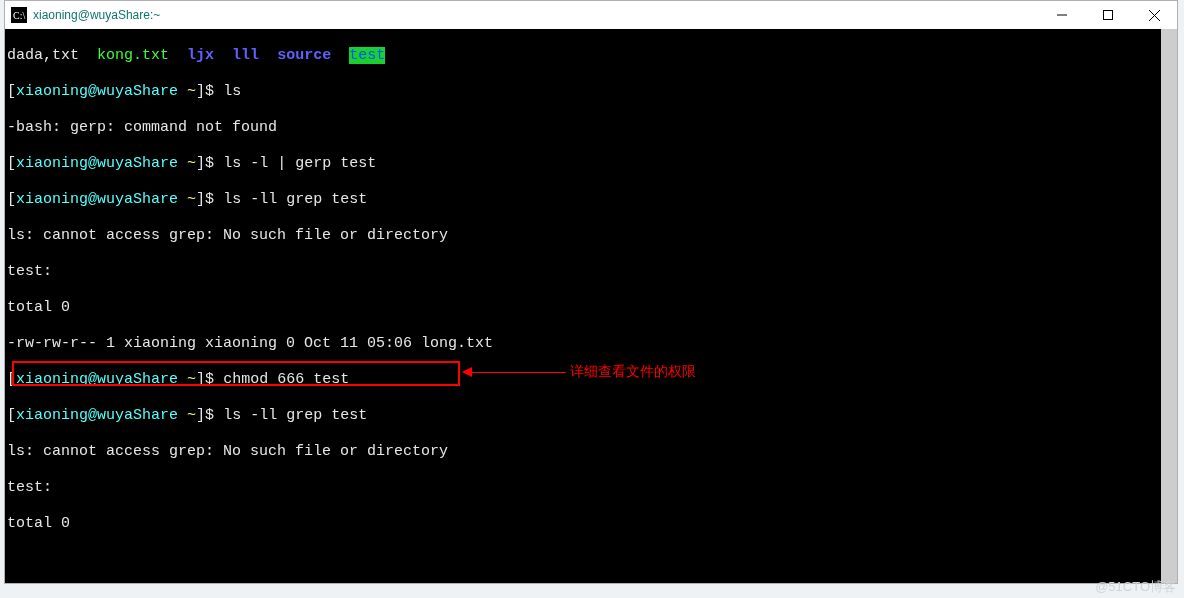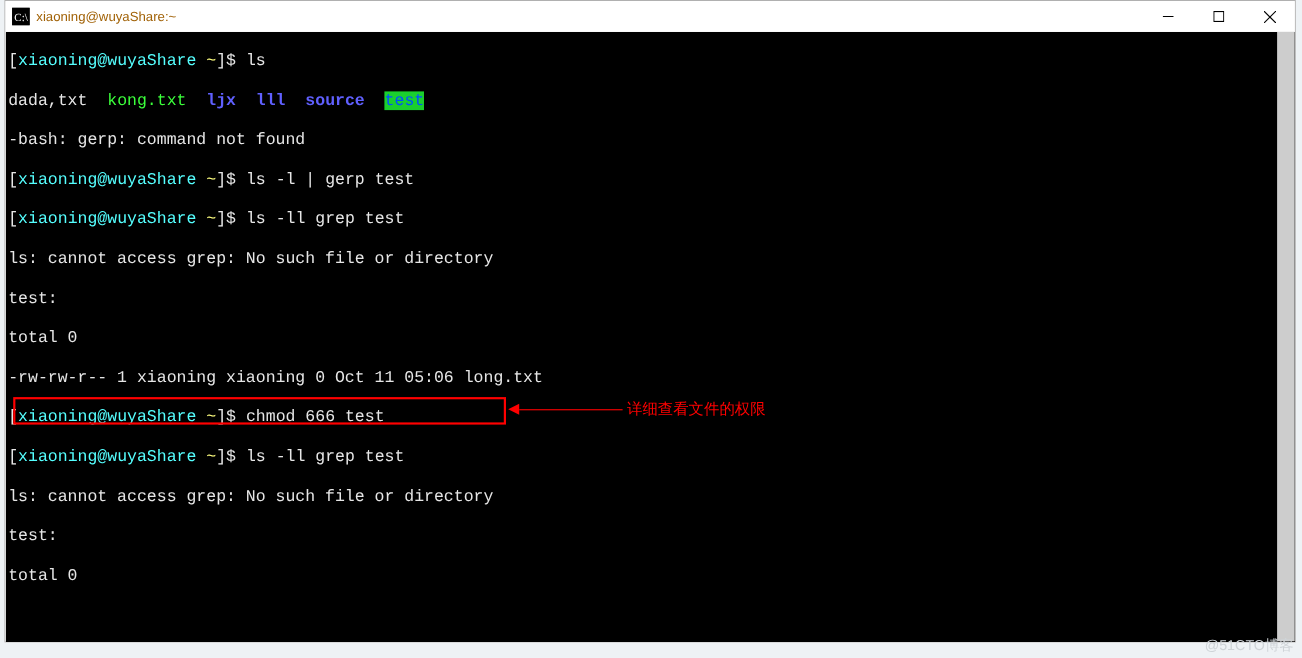--- a/index.html
+++ b/index.html
@@ -13,21 +13,21 @@
   .titlebar{
     height:28px;line-height:28px;background:#fff;border-bottom:1px solid #d0d0d0;
     display:flex;align-items:center;position:relative;
   }
   .titlebar .icon{
     width:16px;height:16px;margin:0 6px;background:#000;display:inline-block;
     position:relative;
   }
   .titlebar .icon svg{display:block;}
   .titlebar .title{
-    font-size:12px;color:#a16207;
+    font-size:12px;color:#0f766e;
     font-family:Tahoma,Segoe UI,Arial,sans-serif;
   }
   .winbtns{position:absolute;right:0;top:0;height:28px;display:flex;}
   .winbtn{
     width:46px;height:28px;display:flex;align-items:center;justify-content:center;
     font-size:14px;color:#000;font-family:Segoe UI Symbol,Arial;
     background:transparent;border:none;
   }
   .winbtn svg{display:block;}
 
@@ -92,22 +92,22 @@
         <button class="winbtn">
           <svg width="11" height="11">
               <line x1="0" y1="0" x2="11" y2="11" stroke="#000" stroke-width="1"></line>
               <line x1="11" y1="0" x2="0" y2="11" stroke="#000" stroke-width="1"></line>
             </svg>
         </button>
       </div>
     </div>
 
     <div class="term">
+<div class="line"><span>dada,txt</span>  <span class="grn">kong.txt</span>  <span class="bwblue">ljx</span>  <span class="bwblue">lll</span>  <span class="bwblue">source</span>  <span class="hl-test">test</span></div>
 <div class="line">[<span class="cy">xiaoning@wuyaShare</span> <span class="yl">~</span>]<span>$</span> <span>ls</span></div>
-<div class="line"><span>dada,txt</span>  <span class="grn">kong.txt</span>  <span class="bwblue">ljx</span>  <span class="bwblue">lll</span>  <span class="bwblue">source</span>  <span class="hl-test">test</span></div>
 <div class="line"><span>-bash: gerp: command not found</span></div>
 <div class="line">[<span class="cy">xiaoning@wuyaShare</span> <span class="yl">~</span>]<span>$</span> <span>ls -l | gerp test</span></div>
 <div class="line">[<span class="cy">xiaoning@wuyaShare</span> <span class="yl">~</span>]<span>$</span> <span>ls -ll grep test</span></div>
 <div class="line"><span>ls: cannot access grep: No such file or directory</span></div>
 <div class="line"><span>test:</span></div>
 <div class="line"><span>total 0</span></div>
 <div class="line"><span>-rw-rw-r-- 1 xiaoning xiaoning 0 Oct 11 05:06 long.txt</span></div>
 <div class="line">[<span class="cy">xiaoning@wuyaShare</span> <span class="yl">~</span>]<span>$</span> <span>chmod 666 test</span></div>
 <div class="line">[<span class="cy">xiaoning@wuyaShare</span> <span class="yl">~</span>]<span>$</span> <span>ls -ll grep test</span></div>
 <div class="line"><span>ls: cannot access grep: No such file or directory</span></div>

